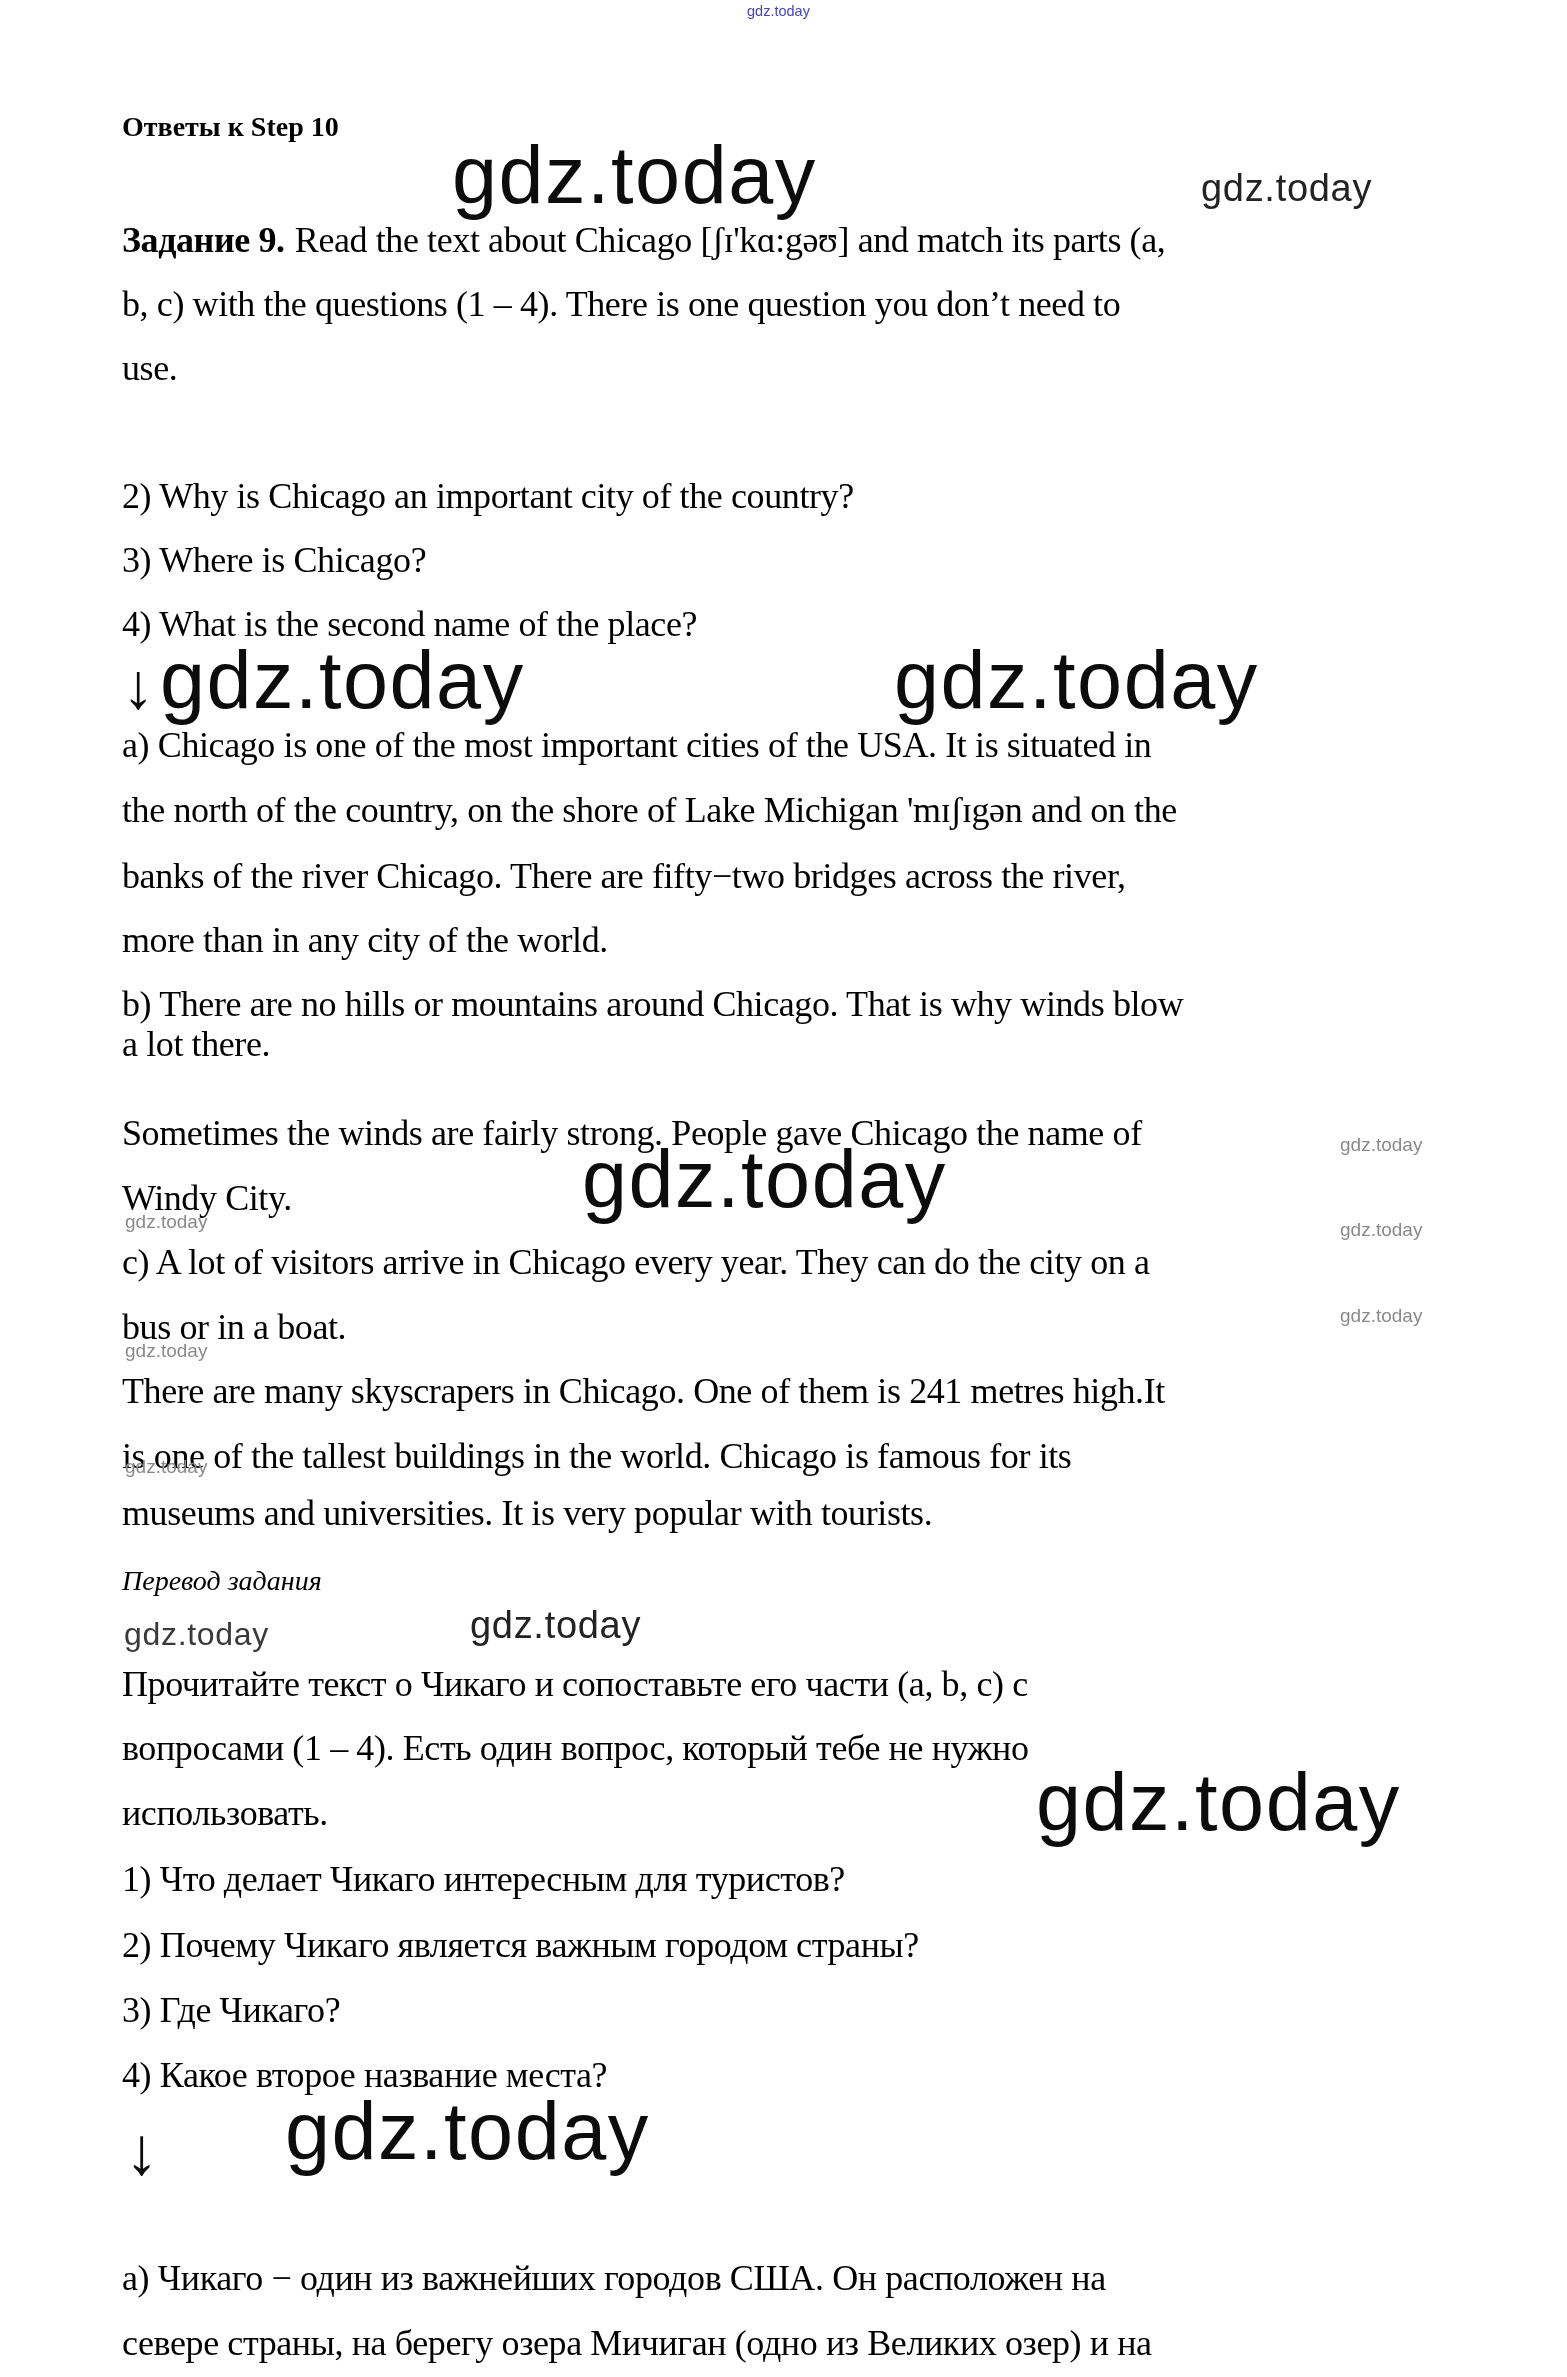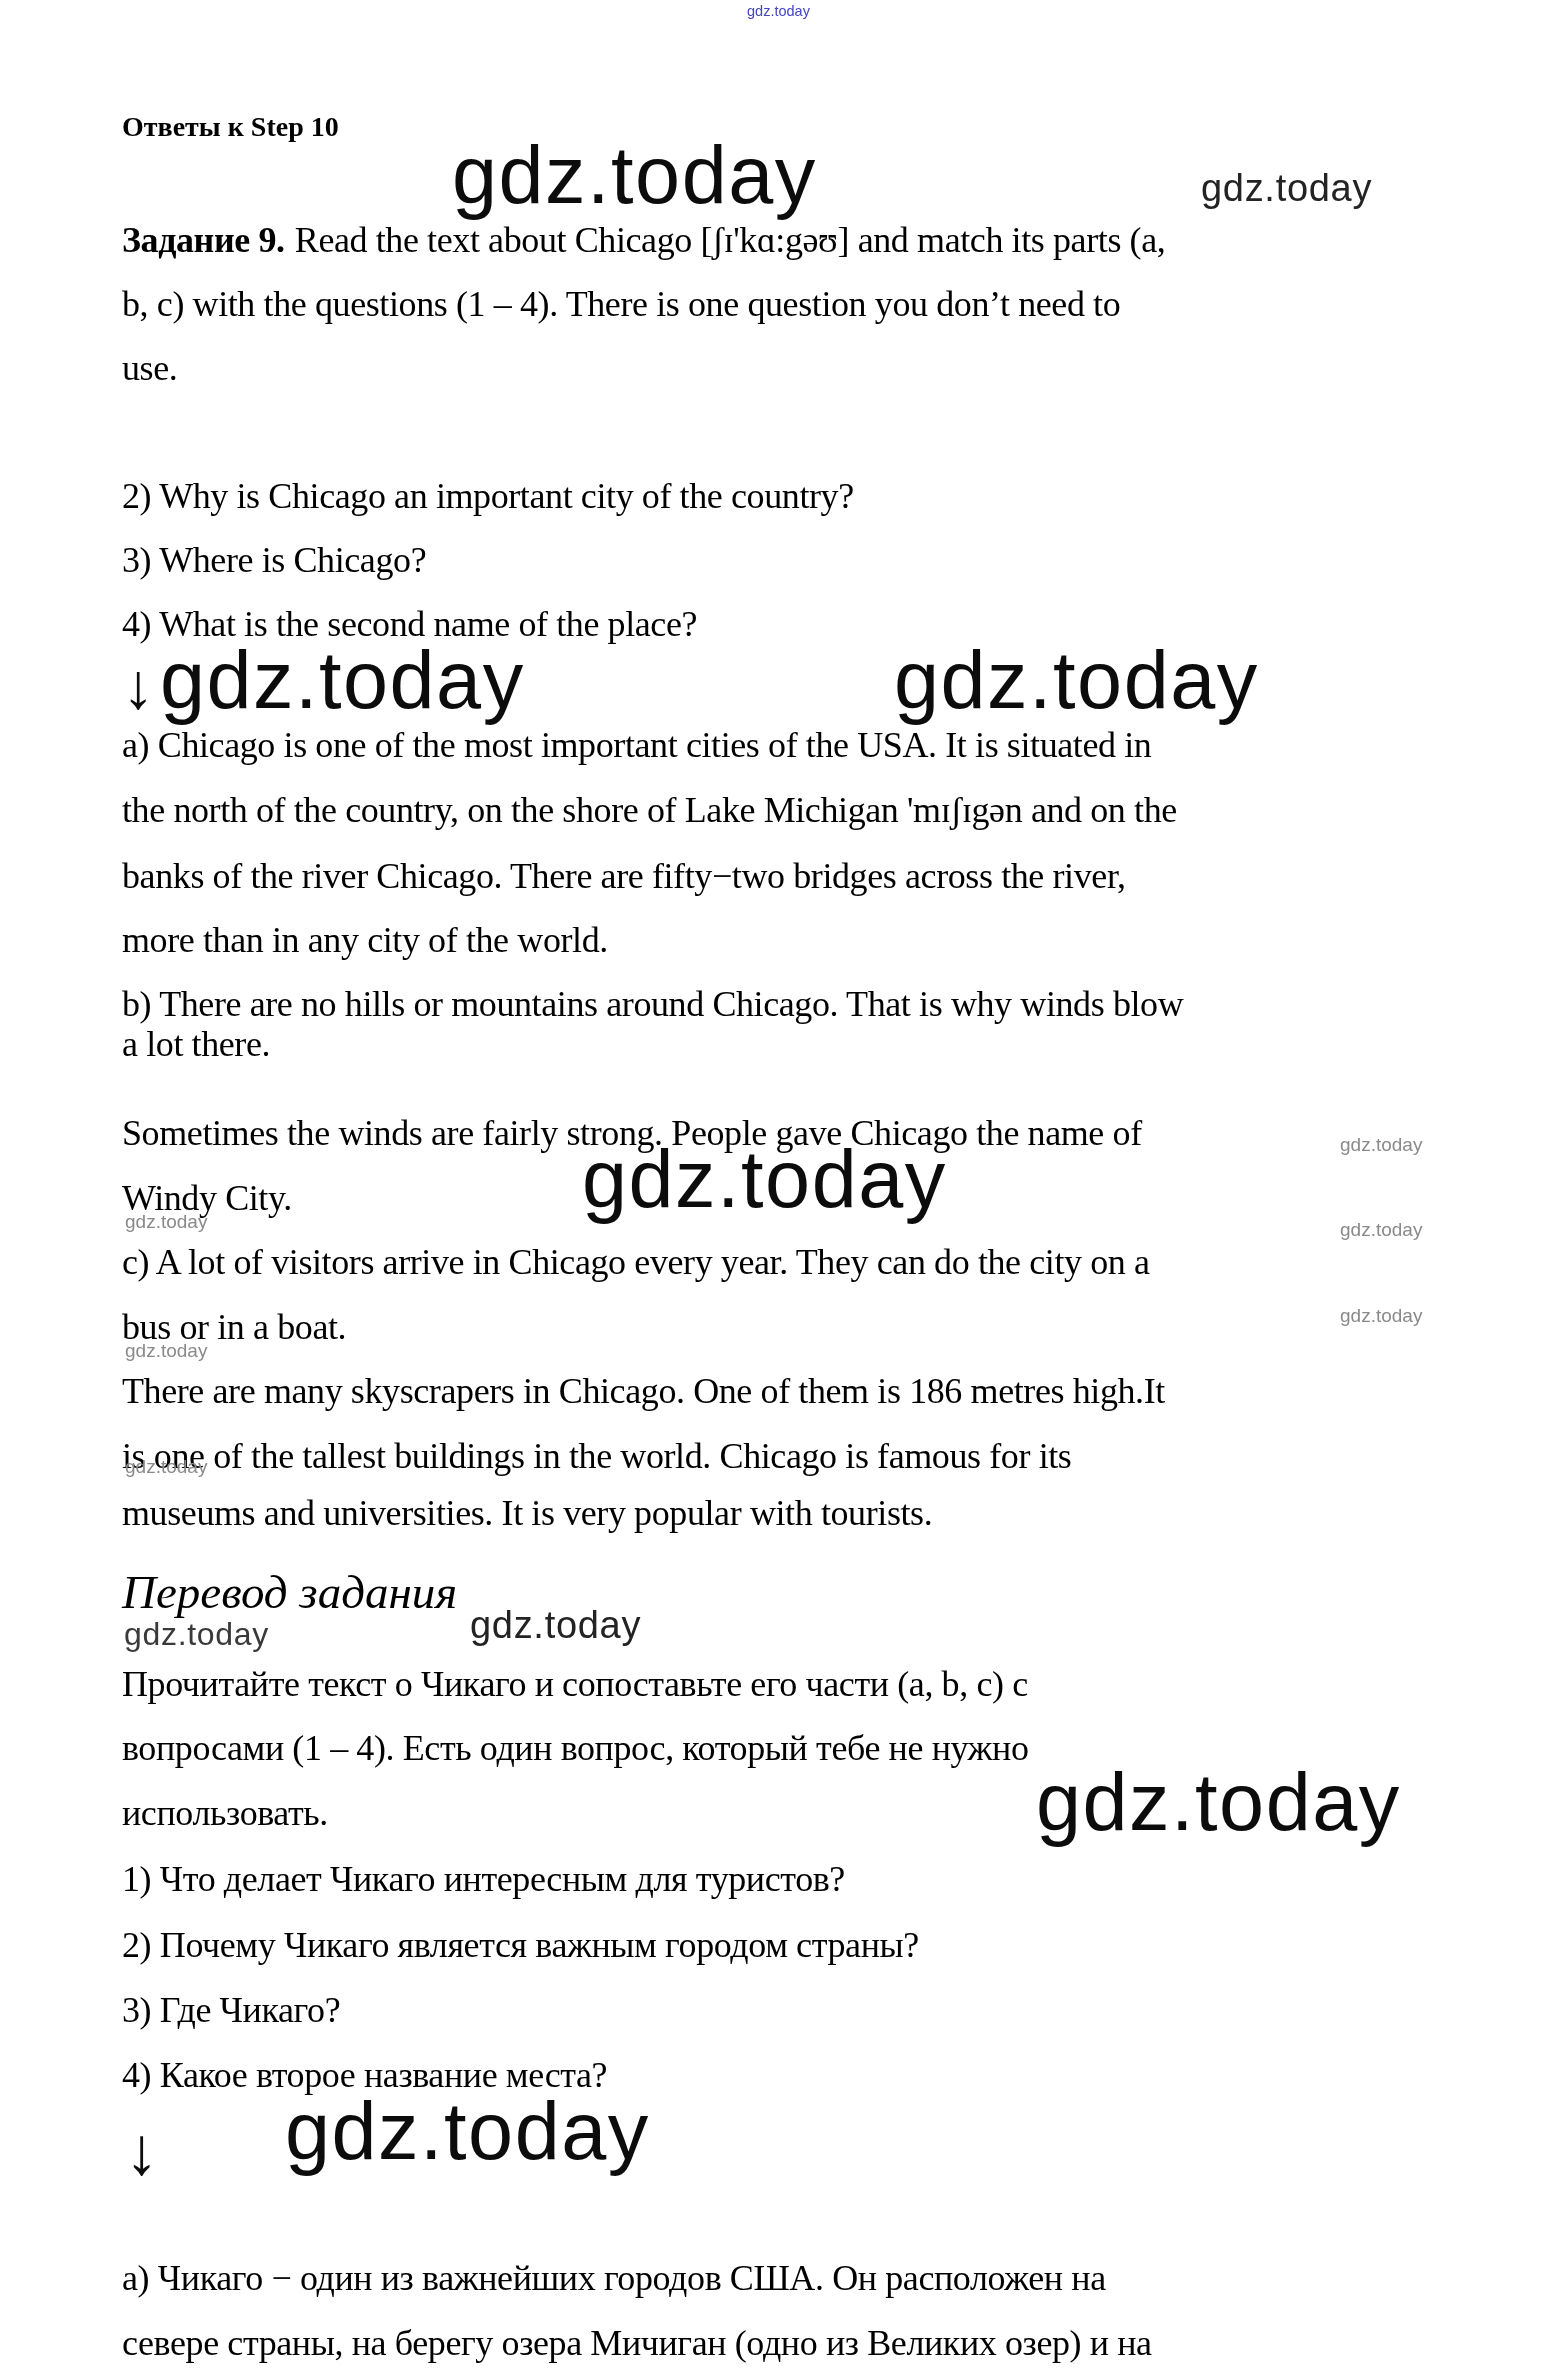--- a/index.html
+++ b/index.html
@@ -29,21 +29,21 @@
     font-size:28px;
     font-weight:bold;
     color:#000;
     white-space:nowrap;
     margin:0;
   }
   .trans-heading{
     position:absolute;
     left:122px;
     top:1565px;
-    font-size:47px;
+    font-size:28px;
     font-style:italic;
     color:#000;
     white-space:nowrap;
   }
   .wm{
     position:absolute;
     font-family:"Liberation Sans", sans-serif;
     font-weight:300;
     white-space:nowrap;
   }
@@ -98,21 +98,21 @@
 
   <div class="wm wm-sm" style="left:1340px;top:1134px;">gdz.today</div>
   <div class="wm wm-xl" style="left:582px;top:1133px;">gdz.today</div>
   <div class="wm wm-sm" style="left:125px;top:1211px;">gdz.today</div>
   <div class="wm wm-sm" style="left:1340px;top:1219px;">gdz.today</div>
 
   <div class="line" style="top:1242px;">c) A lot of visitors arrive in Chicago every year. They can do the city on a</div>
   <div class="line" style="top:1307px;">bus or in a boat.</div>
   <div class="wm wm-sm" style="left:1340px;top:1305px;">gdz.today</div>
   <div class="wm wm-sm" style="left:125px;top:1340px;">gdz.today</div>
-  <div class="line" style="top:1371px;">There are many skyscrapers in Chicago. One of them is 186 metres high.It</div>
+  <div class="line" style="top:1371px;">There are many skyscrapers in Chicago. One of them is 241 metres high.It</div>
   <div class="line" style="top:1436px;">is one of the tallest buildings in the world. Chicago is famous for its</div>
   <div class="wm wm-sm" style="left:125px;top:1456px;">gdz.today</div>
   <div class="line" style="top:1493px;">museums and universities. It is very popular with tourists.</div>
 
   <div class="trans-heading">Перевод задания</div>
 
   <div class="wm wm-md2" style="left:124px;top:1616px;">gdz.today</div>
   <div class="wm wm-md" style="left:470px;top:1604px;">gdz.today</div>
 
   <div class="line" style="top:1664px;">Прочитайте текст о Чикаго и сопоставьте его части (a, b, c) с</div>

